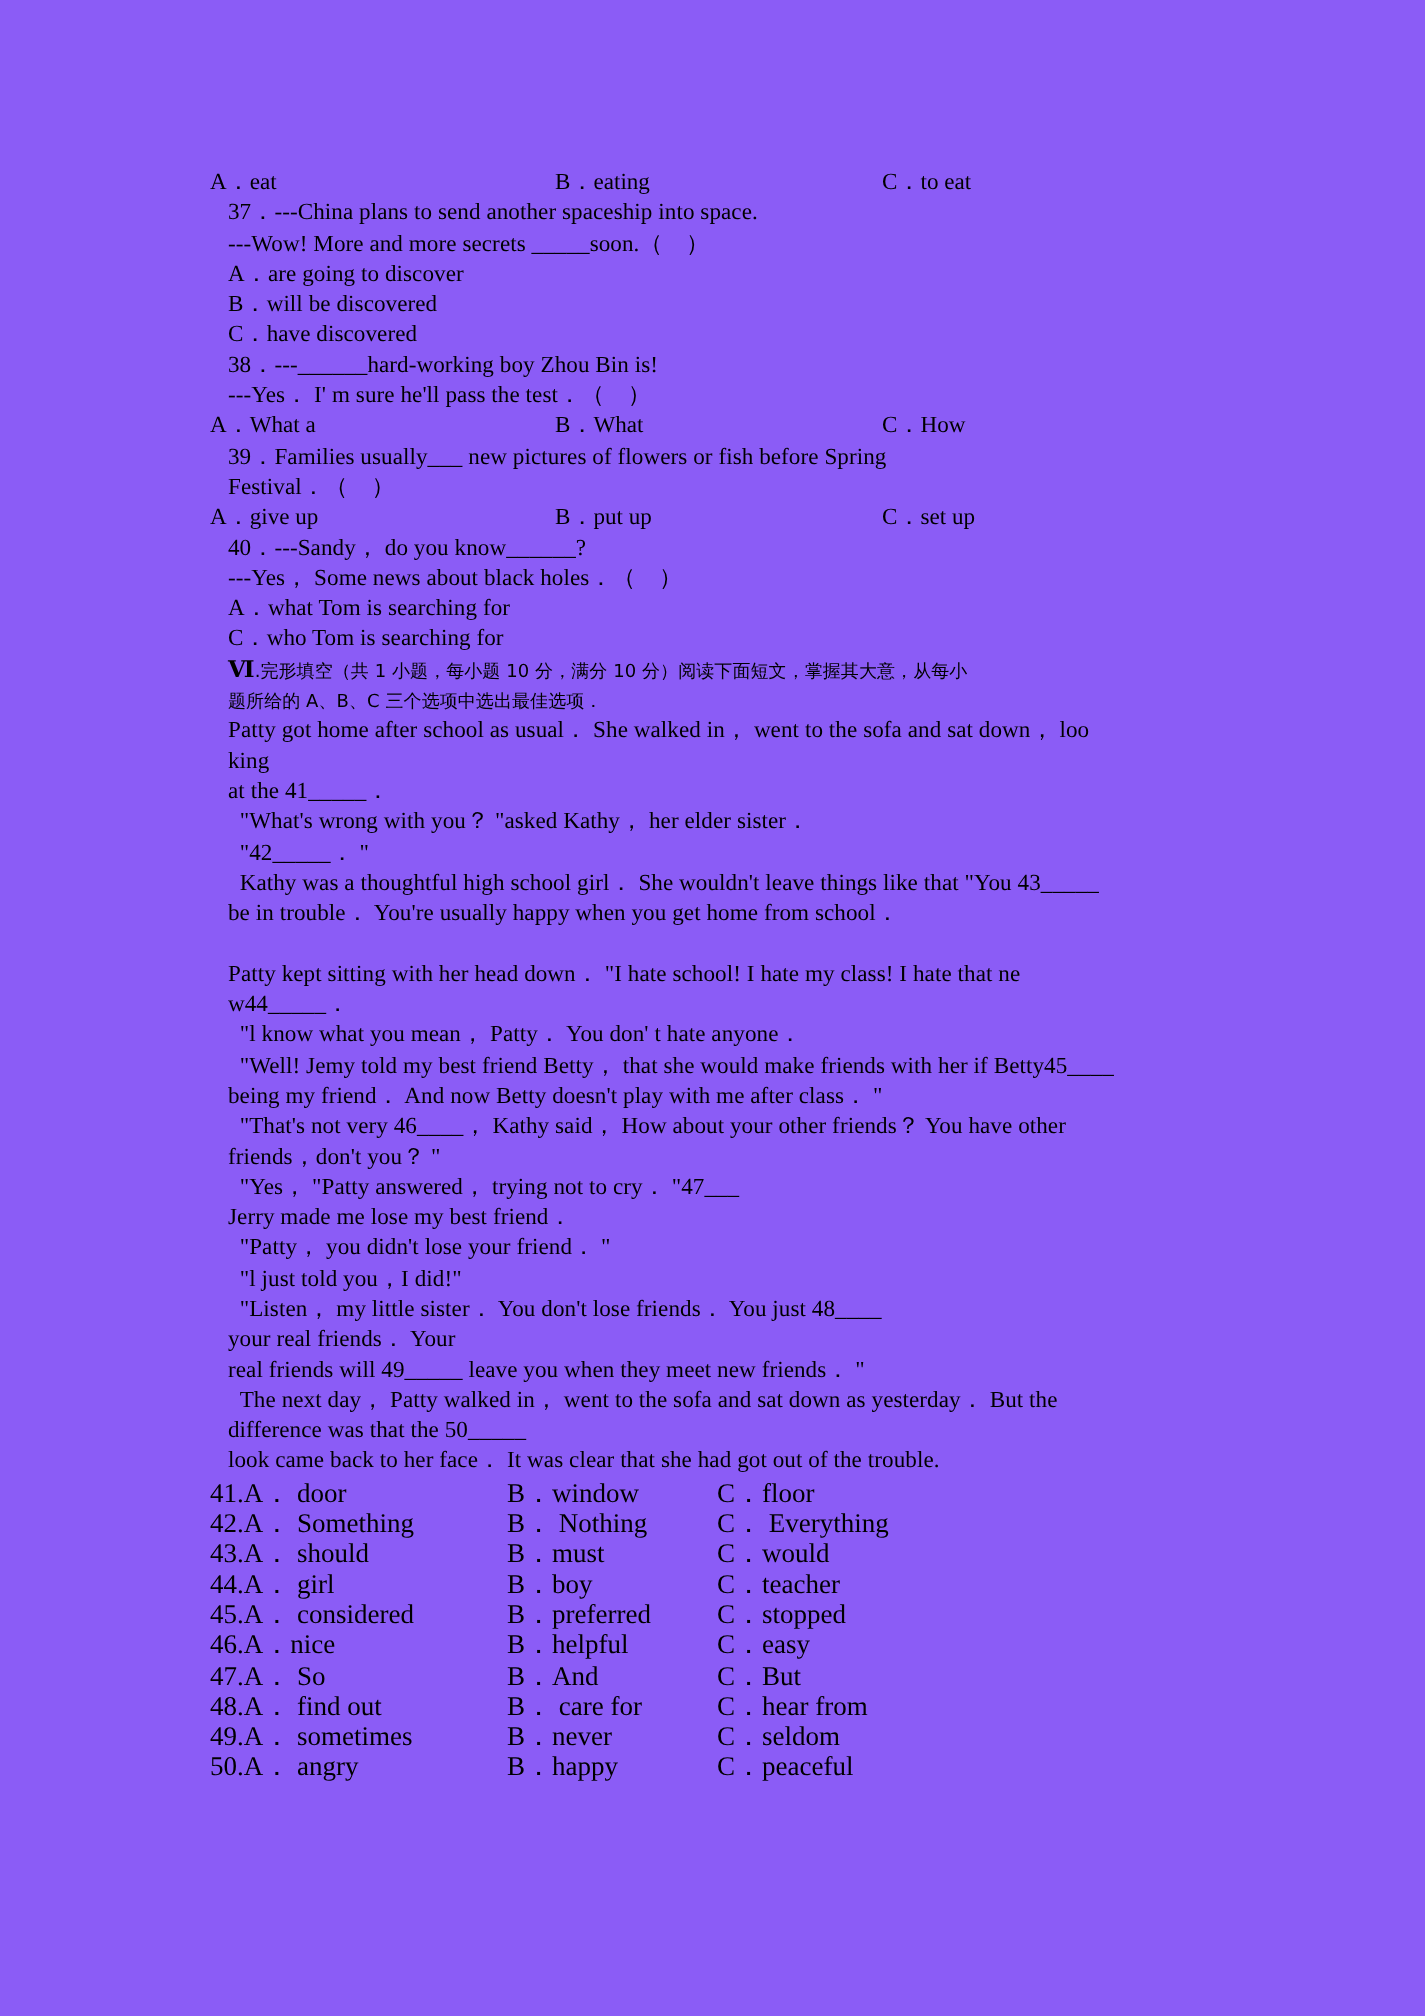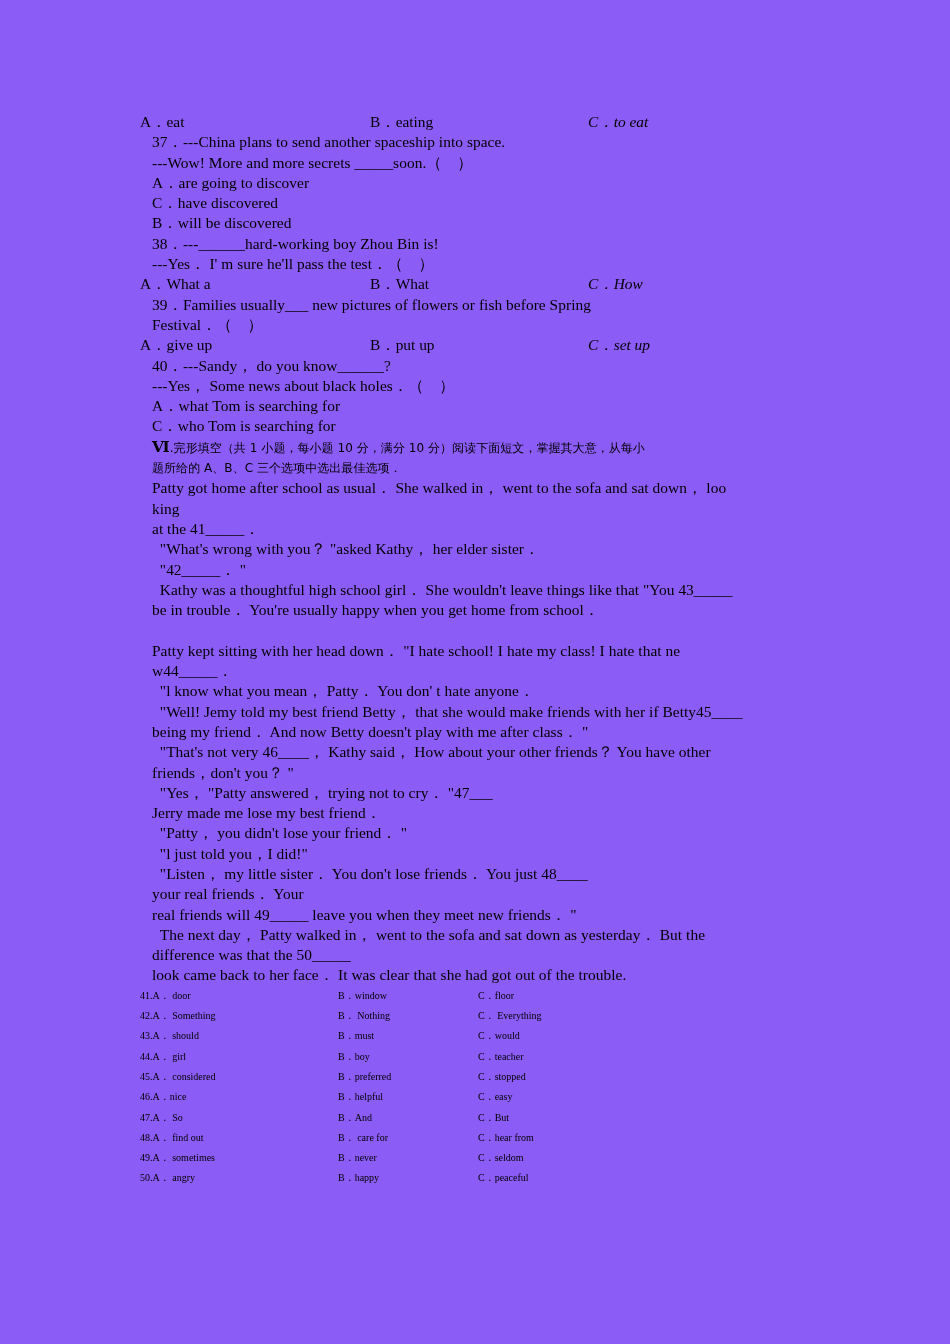--- a/index.html
+++ b/index.html
@@ -41,26 +41,26 @@
     line-height: 20.3px;
     height: 20.3px;
   }
   .choices .c {
     position: absolute;
     top: 0;
     white-space: pre;
   }
   .choices .ca { left: 0px; }
   .choices .cb { left: 230px; }
-  .choices .cc { left: 448px; font-style: italic; }
+  .choices .cc { left: 448px; }
 
   
   .opt {
     position: relative;
-    font-size: 10px;
+    font-size: 18px;
     line-height: 20.3px;
     height: 20.3px;
   }
   .opt .o {
     position: absolute;
     top: 0;
     white-space: pre;
   }
   .opt .oa { left: 0px; }
   .opt .ob { left: 198px; }
@@ -77,22 +77,22 @@
 
     <div class="choices">
       <span class="c ca">A．eat</span>
       <span class="c cb">B．eating</span>
       <span class="c cc">C．to eat</span>
     </div>
 
     <div class="ln">37．---China plans to send another spaceship into space.</div>
     <div class="ln">---Wow! More and more secrets _____soon.（    ）</div>
     <div class="ln">A．are going to discover</div>
+    <div class="ln">B．will be discovered</div>
     <div class="ln">C．have discovered</div>
-    <div class="ln">B．will be discovered</div>
 
     <div class="ln">38．---______hard-working boy Zhou Bin is!</div>
     <div class="ln">---Yes． I' m sure he'll pass the test．（    ）</div>
     <div class="choices">
       <span class="c ca">A．What a</span>
       <span class="c cb">B．What</span>
       <span class="c cc">C．How</span>
     </div>
 
     <div class="ln">39．Families usually___ new pictures of flowers or fish before Spring</div>

